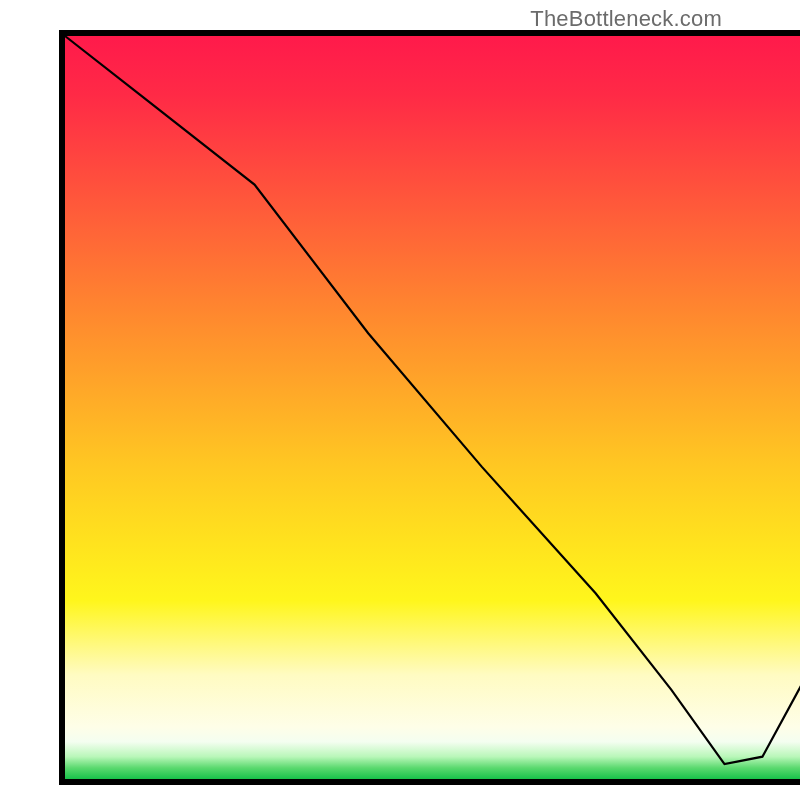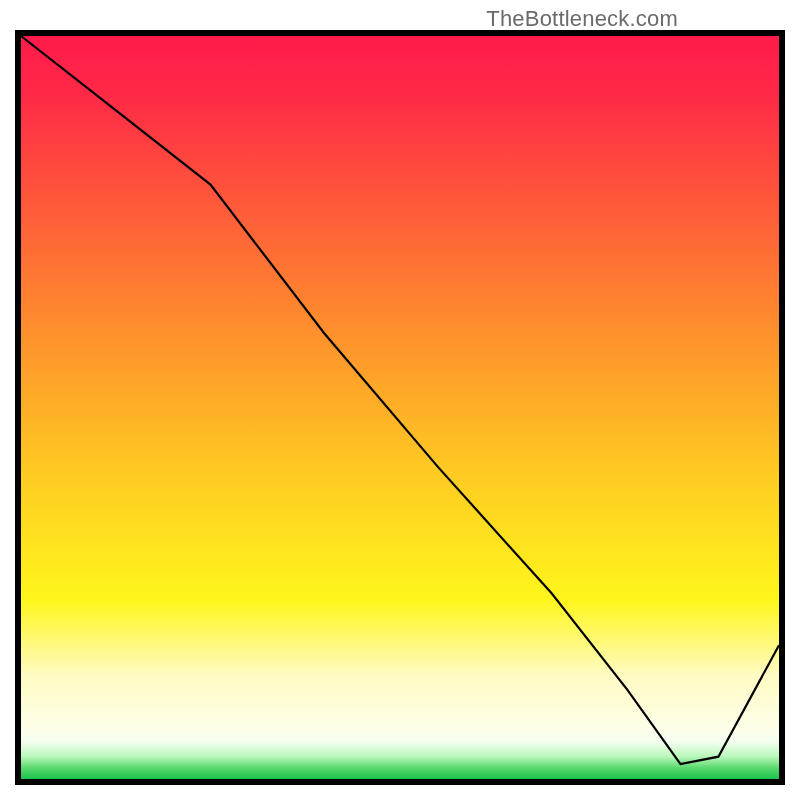--- a/index.html
+++ b/index.html
@@ -8,20 +8,21 @@
     width: 800px;
     height: 800px;
     overflow: hidden;
     background: #ffffff;
     font-family: Arial, Helvetica, sans-serif;
   }
   .container {
     position: relative;
     width: 696px;
     height: 800px;
+    margin-left: 44px;
   }
   .watermark {
     position: absolute;
     top: 6px;
     right: 18px;
     color: #6b6b6b;
     font-size: 22px;
     font-weight: 400;
     letter-spacing: 0.2px;
   }

